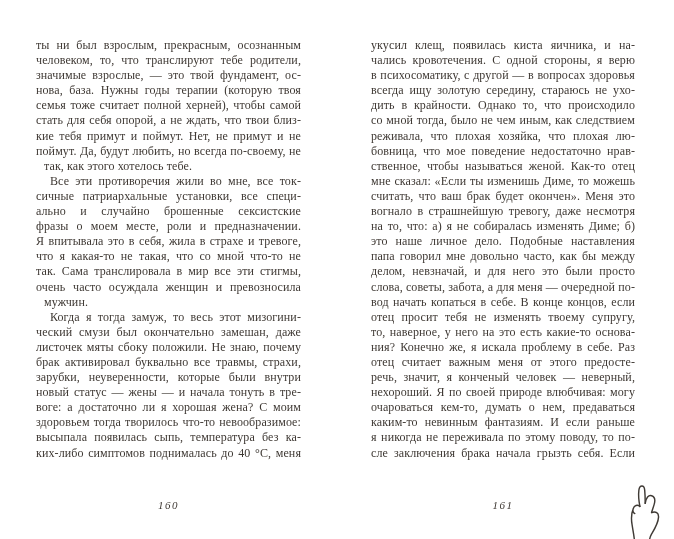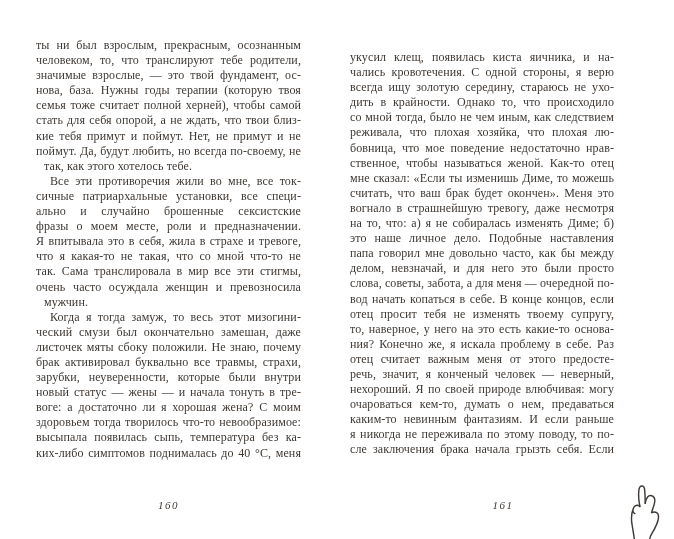--- a/index.html
+++ b/index.html
@@ -18,21 +18,21 @@
   .spread{position:absolute;inset:0;}
   .page-text{
     position:absolute;
     top:38px;
     font-size:12px;
     line-height:15.1px;
     color:var(--text-color);
     letter-spacing:0.1px;
   }
   .page-text.left{left:36px;width:265px;}
-  .page-text.right{left:350px;width:264px;margin-top:12px;}
+  .page-text.right{left:371px;width:264px;}
   .line{
     text-align:justify;
     text-align-last:justify;
     white-space:normal;
     height:15.1px;
     overflow:visible;
   }
   .line.indent{text-indent:14px;}
   .line.closed{text-align-last:left;margin-left:8px;}
   .page-number{
@@ -93,20 +93,21 @@
         <div class="line">здоровьем тогда творилось что-то невообразимое:</div>
         <div class="line">высыпала появилась сыпь, температура без ка-</div>
         <div class="line">ких-либо симптомов поднималась до 40 °С, меня</div>
       </div>
     </div>
 
   <div class="page-text right">
       <div>
         <div class="line">укусил клещ, появилась киста яичника, и на-</div>
         <div class="line">чались кровотечения. С одной стороны, я верю</div>
+        <div class="line">в психосоматику, с другой — в вопросах здоровья</div>
         <div class="line">всегда ищу золотую середину, стараюсь не ухо-</div>
         <div class="line">дить в крайности. Однако то, что происходило</div>
         <div class="line">со мной тогда, было не чем иным, как следствием</div>
         <div class="line">реживала, что плохая хозяйка, что плохая лю-</div>
         <div class="line">бовница, что мое поведение недостаточно нрав-</div>
         <div class="line">ственное, чтобы называться женой. Как-то отец</div>
         <div class="line">мне сказал: «Если ты изменишь Диме, то можешь</div>
         <div class="line">считать, что ваш брак будет окончен». Меня это</div>
         <div class="line">вогнало в страшнейшую тревогу, даже несмотря</div>
         <div class="line">на то, что: а) я не собиралась изменять Диме; б)</div>

